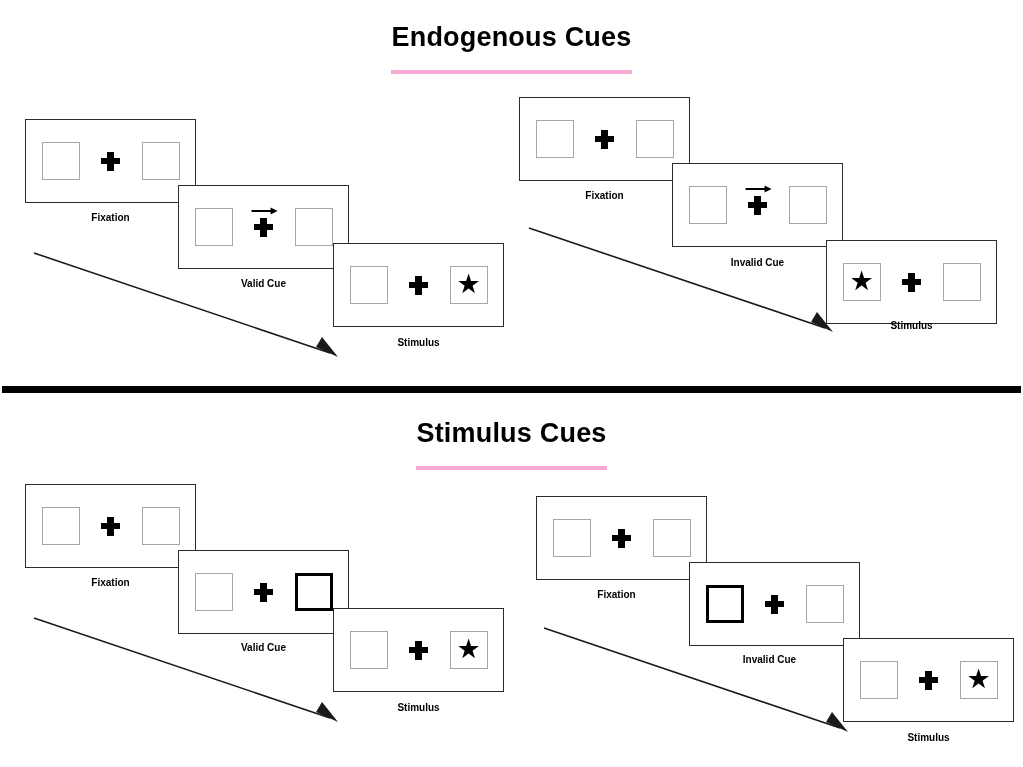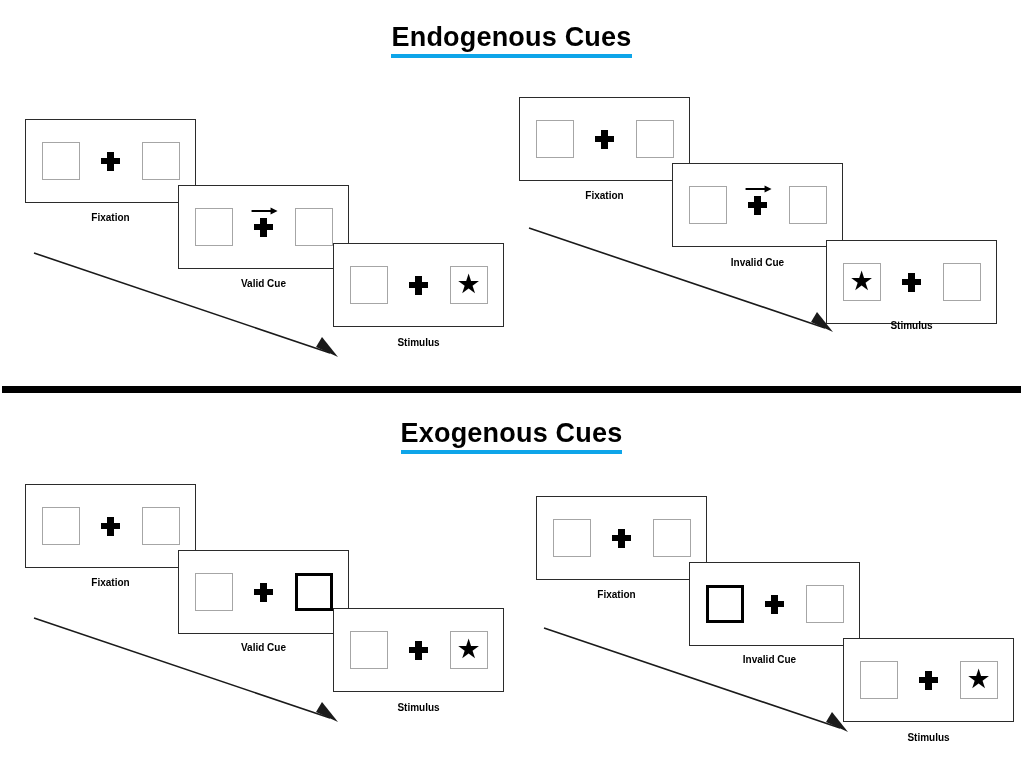--- a/index.html
+++ b/index.html
@@ -14,22 +14,22 @@
   .section{position:absolute;left:0;width:1023px;}
   #endogenous-section{top:0;height:388px;}
   #exogenous-section{top:392px;height:375px;}
 
   .section-title{
     position:absolute;left:0;width:1023px;text-align:center;
     font-size:27px;font-weight:bold;letter-spacing:.2px;
   }
   .section-title span{
     display:inline-block;
-    border-bottom:4px solid #0ea5e9;
-    padding-bottom:1px;
+    border-bottom:4px solid #f9a8d4;
+    padding-bottom:17px;
   }
 
   .divider{
     position:absolute;left:2px;top:386px;width:1019px;height:7px;
     background:#000;
   }
 
   
   .panel{
     position:absolute;
@@ -196,21 +196,21 @@
     </div>
   </div>
   <div class="panel-label" style="left:826px;top:320px;width:171px;">Stimulus</div>
 </div>
 
 <div class="divider"></div>
 
 <div class="section" id="exogenous-section">
 
   <div class="section-title" style="top:26px;">
-    <span>Exogenous Cues</span>
+    <span>Stimulus Cues</span>
   </div>
 
   <svg class="flow-arrow" style="left:20px;top:218px;" width="340" height="125" viewBox="0 0 340 125">
     <line x1="14" y1="8" x2="310" y2="108" stroke="#1a1a1a" stroke-width="1.6"></line>
     <polygon points="318,112 296,102 302,92" fill="#1a1a1a"></polygon>
   </svg>
 
   <svg class="flow-arrow" style="left:530px;top:228px;" width="340" height="125" viewBox="0 0 340 125">
     <line x1="14" y1="8" x2="310" y2="108" stroke="#1a1a1a" stroke-width="1.6"></line>
     <polygon points="318,112 296,102 302,92" fill="#1a1a1a"></polygon>

